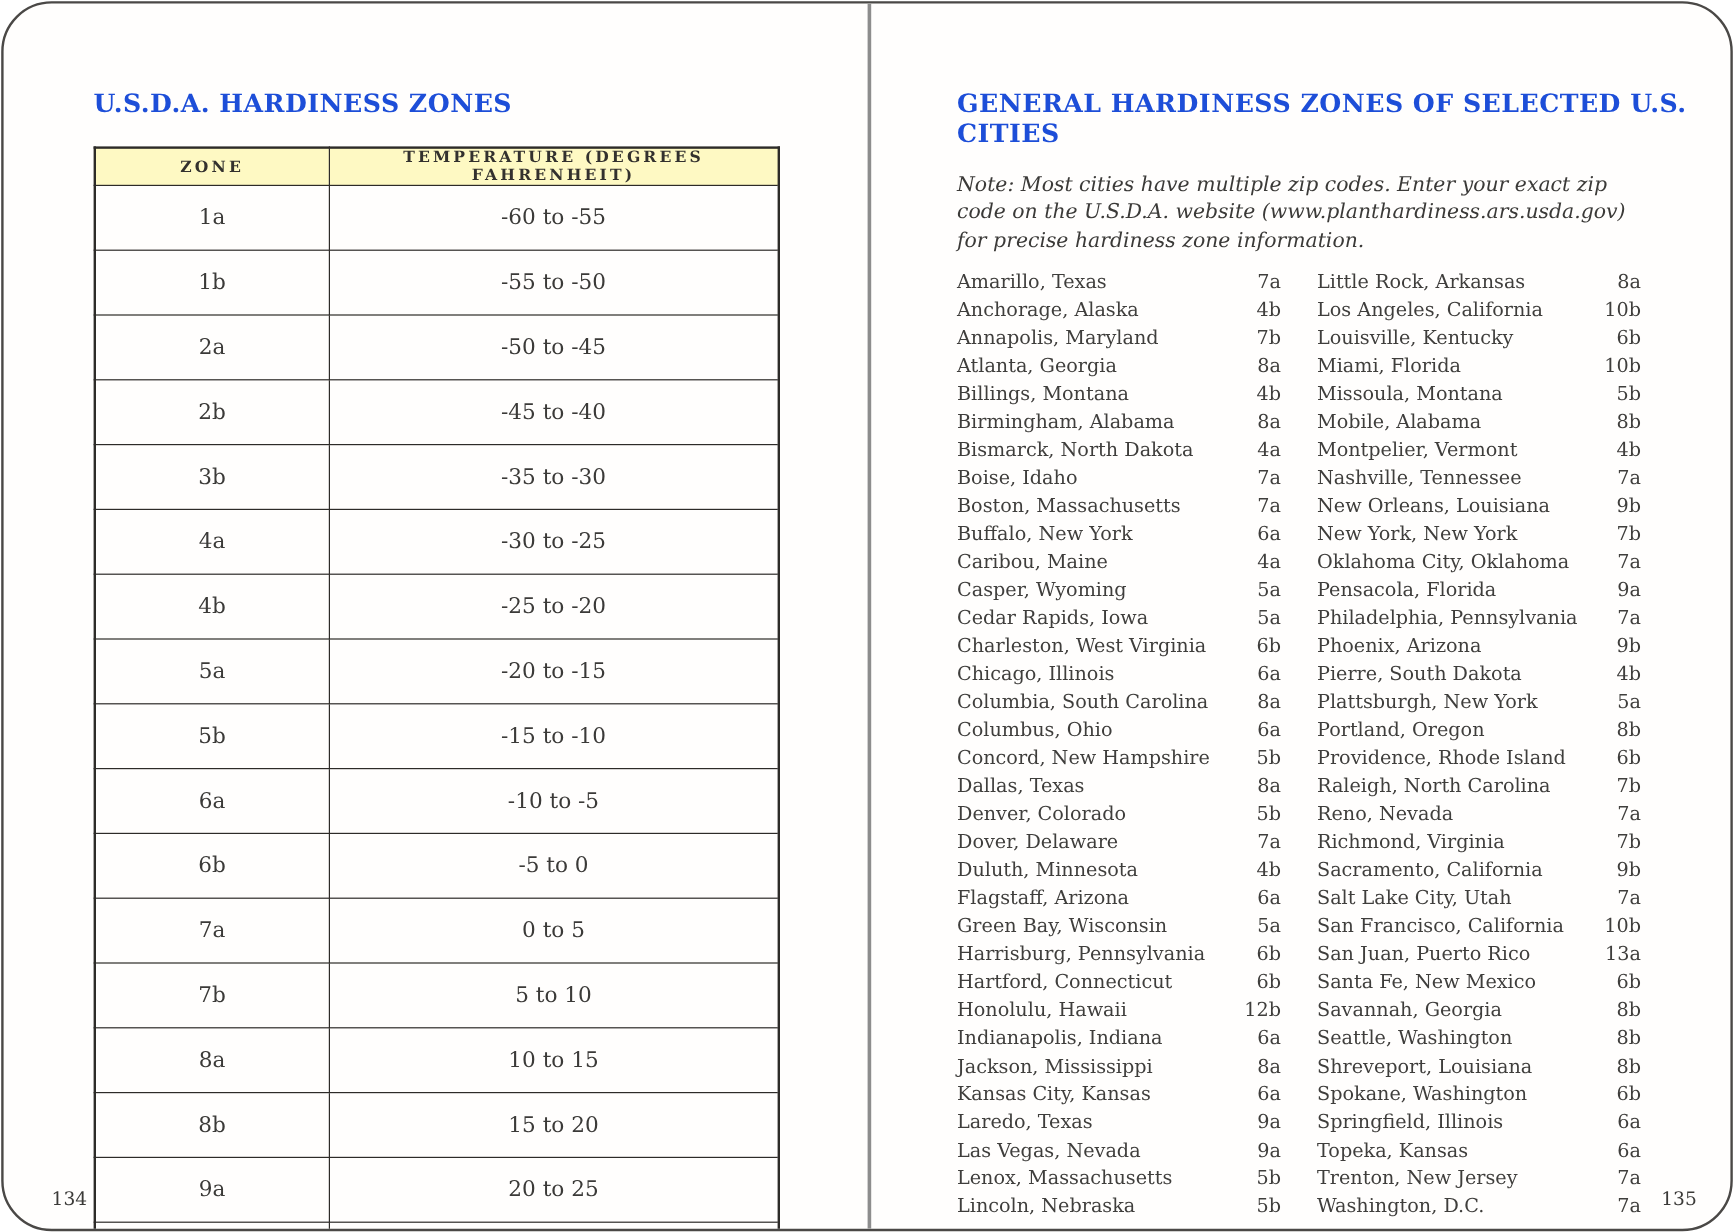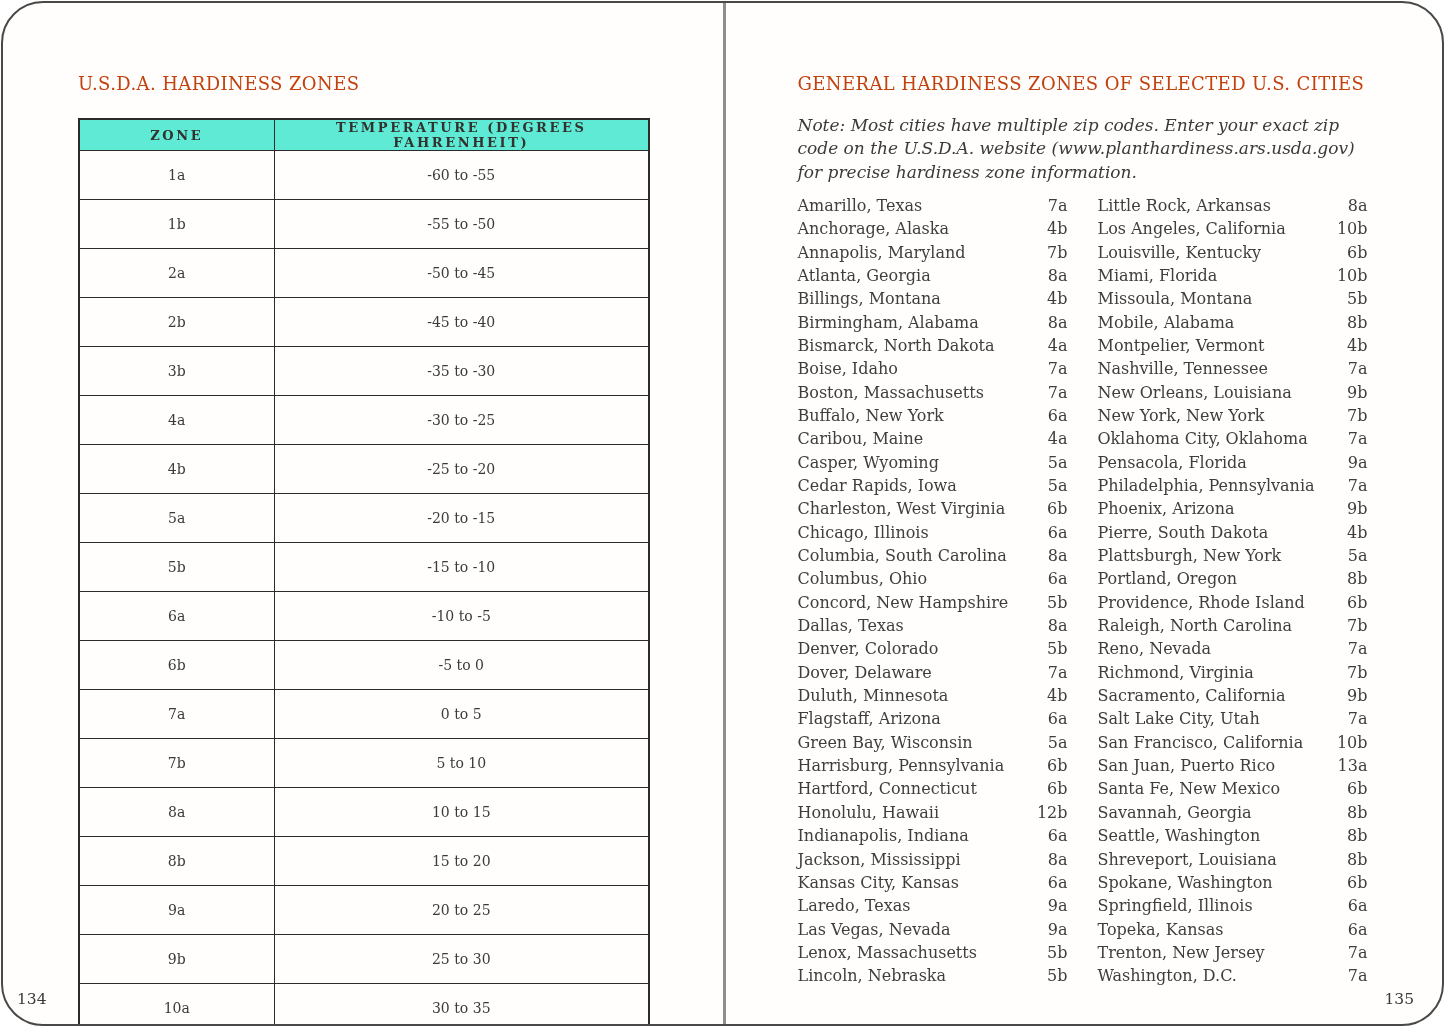--- a/index.html
+++ b/index.html
@@ -24,58 +24,58 @@
     left: 720px; top: 0; bottom: 0;
     width: 3px;
     background: #8d8d8d;
   }
   .page {
     position: relative;
     width: 721px; height: 100%;
     padding: 70px 0 0 75px;
   }
   .page-title {
-    font-size: 18px;
-    font-weight: normal;
+    font-size: 21px;
+    font-weight: bold;
     letter-spacing: 0.4px;
-    color: #c2410c;
+    color: #1d4ed8;
   }
   .subtitle, .note {
     font-style: italic;
     font-size: 17px;
     margin-top: 22px;
     color: #3b3a38;
   }
   .note {
     width: 575px;
     line-height: 23.3px;
     margin-top: 20px;
   }
   
   table.zone-table {
     margin-top: 24px;
     width: 572px;
     border-collapse: collapse;
     border: 2.5px solid #2d2b28;
   }
   table.zone-table th {
-    background: #5eead4;
+    background: #fef9c3;
     font-size: 13px;
     font-weight: bold;
     letter-spacing: 2.6px;
     color: #33312e;
     height: 31px;
     border: 1.5px solid #2d2b28;
     text-align: center;
   }
   table.zone-table td {
     border: 1.5px solid #2d2b28;
     height: 30.7px;
     text-align: center;
-    font-size: 14px;
+    font-size: 18px;
     color: #3b3a38;
     padding: 16px;
   }
   table.zone-table td.zone-cell,
   table.zone-table th.zone-head { width: 195px; }
   
   .city-grid {
     margin-top: 12px;
     display: grid;
     grid-template-columns: 270px 270px;
@@ -91,21 +91,21 @@
     white-space: nowrap;
   }
   .city-zone { text-align: right; }
   
   .page-number {
     position: absolute;
     bottom: 16px;
     font-size: 15.5px;
     color: #3b3a38;
   }
-  .folio-left  { left: 14px; }
+  .folio-left  { left: 40px; }
   .folio-right { right: 28px; }
 </style>
 </head>
 <body>
 
 <div class="spread">
 
   <div class="page">
     <h1 class="page-title">U.S.D.A. HARDINESS ZONES</h1>
 

